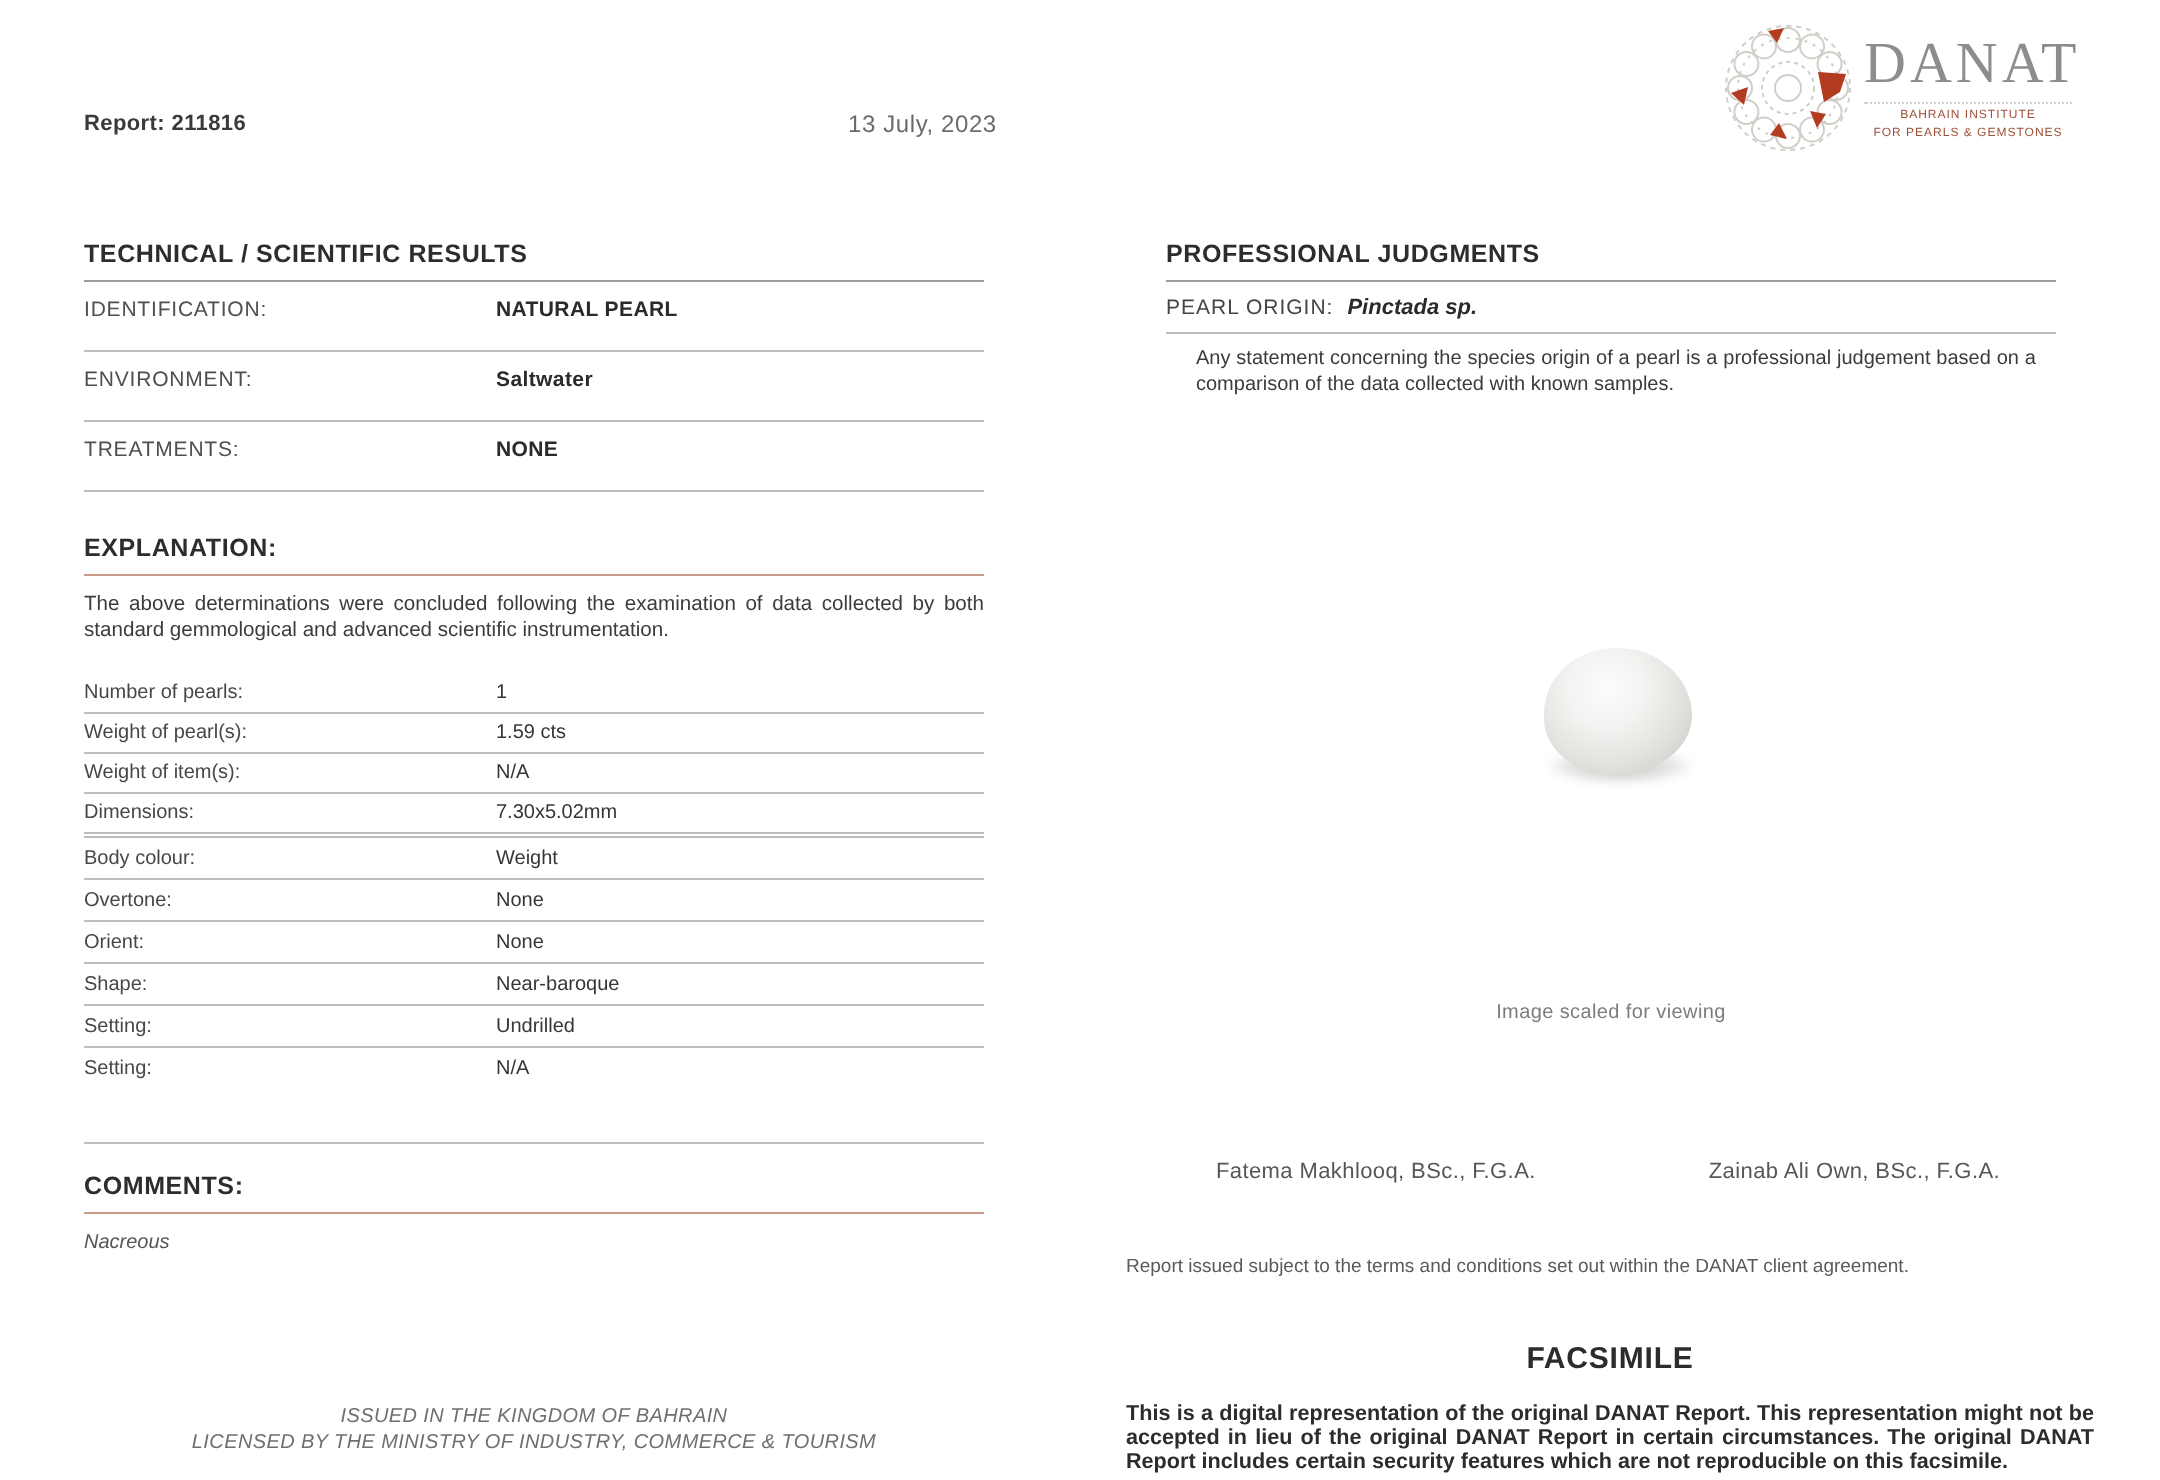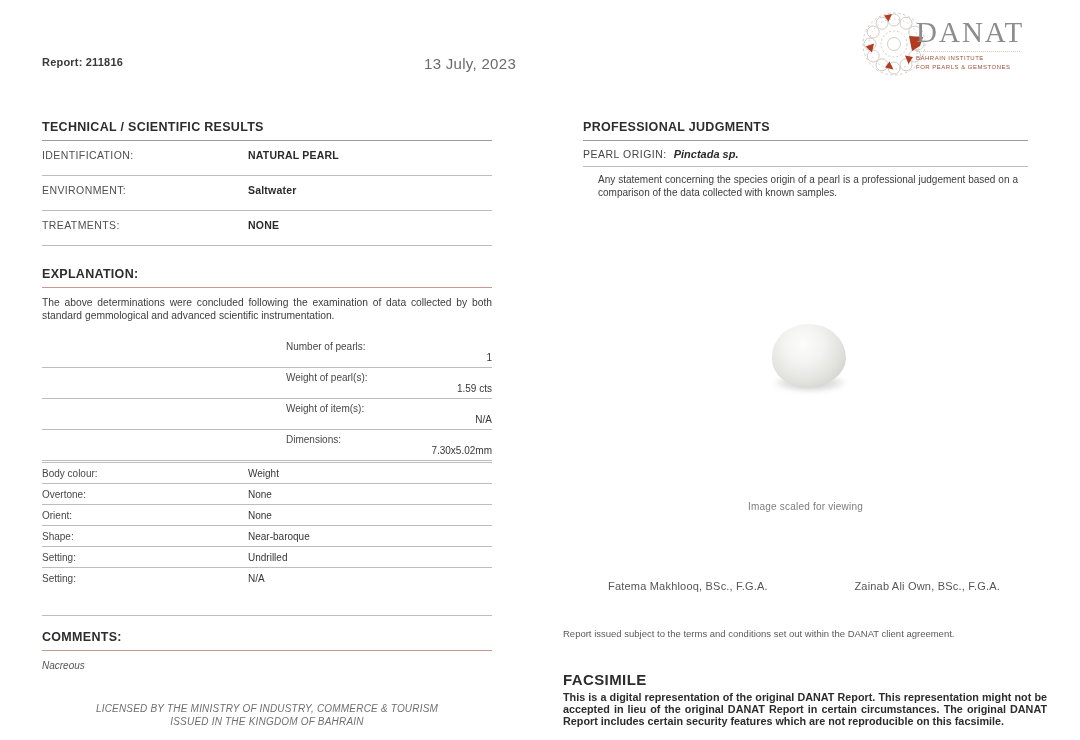--- a/index.html
+++ b/index.html
@@ -14,25 +14,25 @@
     overflow: hidden;
   }
 
   
   .report-number {
     position: absolute; left: 42px; top: 56px;
     font-size: 11px; font-weight: bold; color: #3a3a3a; letter-spacing: 0.2px;
   }
   .report-date {
     position: absolute; left: 424px; top: 55px;
-    font-size: 15px; color: #6b6b6b; letter-spacing: 0.3px; text-align: center;
+    font-size: 12px; color: #6b6b6b; letter-spacing: 0.3px; text-align: center;
   }
   .logo { position: absolute; left: 860px; top: 10px; width: 180px; height: 70px; }
   .logo-mark { position: absolute; left: 0; top: 0; width: 68px; height: 68px; }
-  .logo-text { position: absolute; left: 56px; top: 8px; width: 104px; }
+  .logo-text { position: absolute; left: 72px; top: 8px; width: 104px; text-align: center; }
   .brand-wordmark {
     font-family: "Liberation Serif", serif;
     font-size: 29px; color: #8d8d8d; letter-spacing: 2px; line-height: 1;
   }
   .brand-tagline {
     margin-top: 4px; padding-top: 2px;
     border-top: 1px dotted #d8ccc6;
     font-size: 6px; color: #9e4f38; letter-spacing: 0.5px; line-height: 1.55;
   }
 
@@ -55,22 +55,22 @@
   .trow .val { font-size: 10.5px; font-weight: bold; color: #2a2a2a; letter-spacing: 0.2px; }
 
   .explanation { margin-top: 21px; }
   .explanation-body {
     margin-top: 9px; font-size: 10.3px; line-height: 1.22;
     color: #3c3c3c; text-align: justify;
   }
 
   .mrows { margin-top: 15px; }
   .mrow {
-    display: flex; align-items: flex-end;
-    padding: 4px 0 4px; border-bottom: 1px solid #bdbdbd; flex-direction: column;
+    display: flex; align-items: flex-start;
+    padding: 4px 0 4px; border-bottom: 1px solid #bdbdbd;
   }
   .mrow .lbl { width: 206px; font-size: 10px; color: #474747; }
   .mrow .val { font-size: 10px; color: #363636; }
 
   .crows { margin-top: 1px; border-top: 1px solid #bdbdbd; }
   .crow {
     display: flex; align-items: baseline;
     padding: 5px 0 4px; border-bottom: 1px solid #bdbdbd;
   }
   .crow:last-child { border-bottom: none; }
@@ -118,22 +118,22 @@
 
   .terms-line {
     position: absolute; left: 563px; top: 628px; width: 484px;
     text-align: left; font-size: 9.5px; color: #5a5a5a;
   }
 
   .facsimile {
     position: absolute; left: 563px; top: 671px; width: 484px;
   }
   .facsimile-title {
-    font-size: 15px; font-weight: bold; color: #2c2c2c; letter-spacing: 0.4px;
-    margin-bottom: 3px;
+    text-align: center; font-size: 15px; font-weight: bold; color: #2c2c2c; letter-spacing: 0.4px;
+    margin-bottom: 13px;
   }
   .facsimile-body {
     font-size: 10.8px; font-weight: bold; color: #2c2c2c;
     line-height: 1.13; text-align: justify;
   }
 
   .footer-left {
     position: absolute; left: 42px; top: 703px; width: 450px;
     text-align: center; font-size: 10px; font-style: italic; color: #6f6f6f;
     line-height: 1.25; letter-spacing: 0.2px;
@@ -280,17 +280,17 @@
   </div>
 
   <div class="terms-line">Report issued subject to the terms and conditions set out within the DANAT client agreement.</div>
 
   <div class="facsimile">
     <div class="facsimile-title">FACSIMILE</div>
     <div class="facsimile-body">This is a digital representation of the original DANAT Report. This representation might not be accepted in lieu of the original DANAT Report in certain circumstances. The original DANAT Report includes certain security features which are not reproducible on this facsimile.</div>
   </div>
 
   <div class="footer-left">
+    <div>ISSUED IN THE KINGDOM OF BAHRAIN</div>
     <div>LICENSED BY THE MINISTRY OF INDUSTRY, COMMERCE &amp; TOURISM</div>
-    <div>ISSUED IN THE KINGDOM OF BAHRAIN</div>
   </div>
 
 </div>
 
 </body></html>

